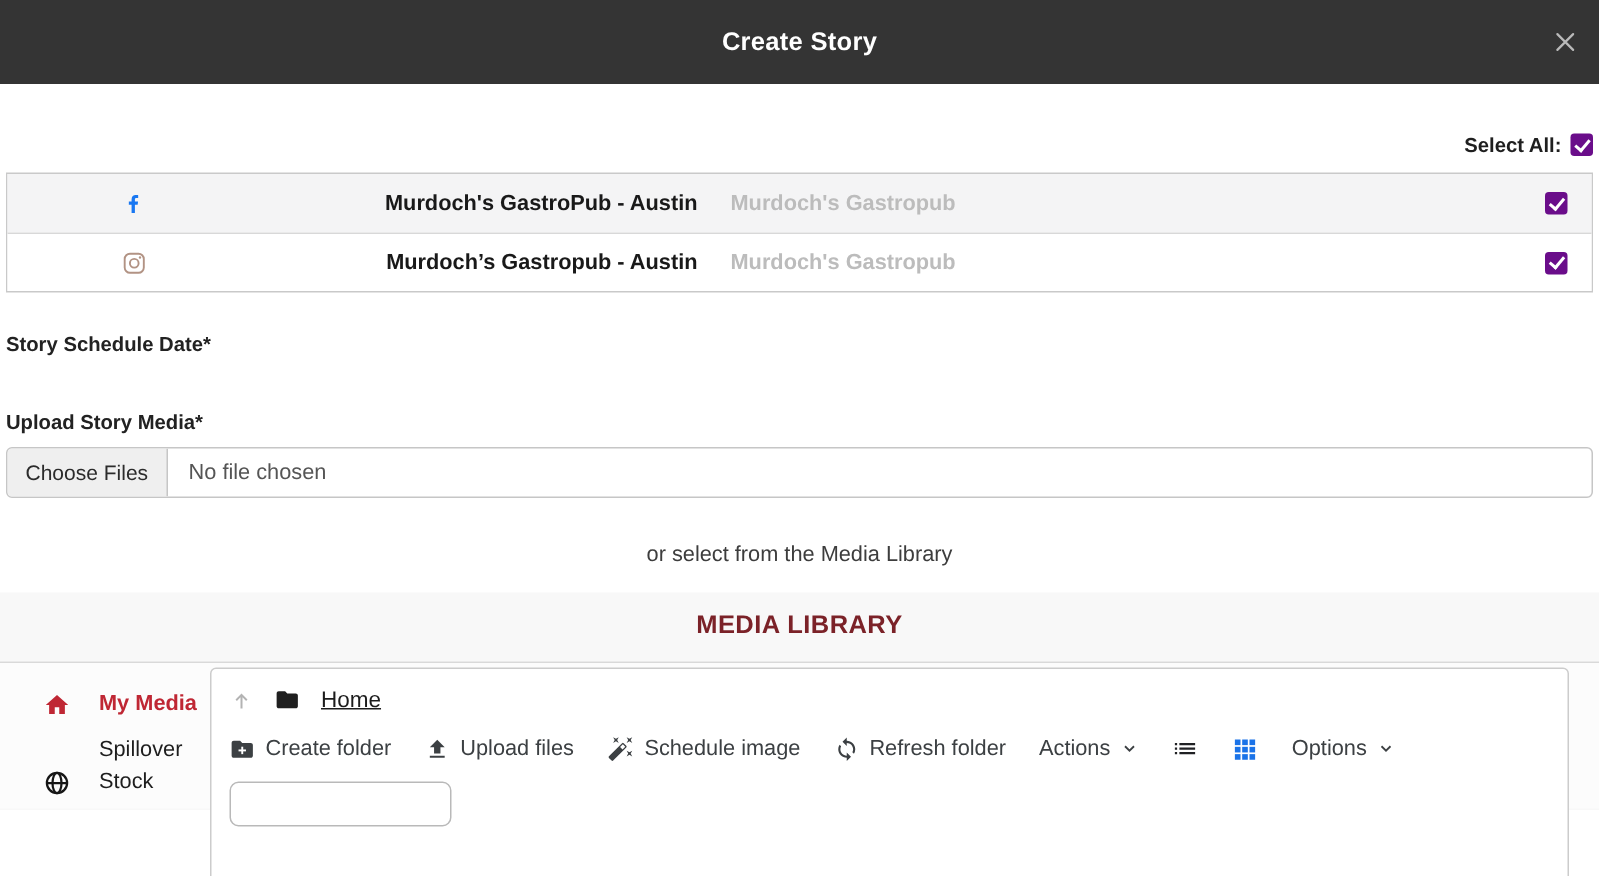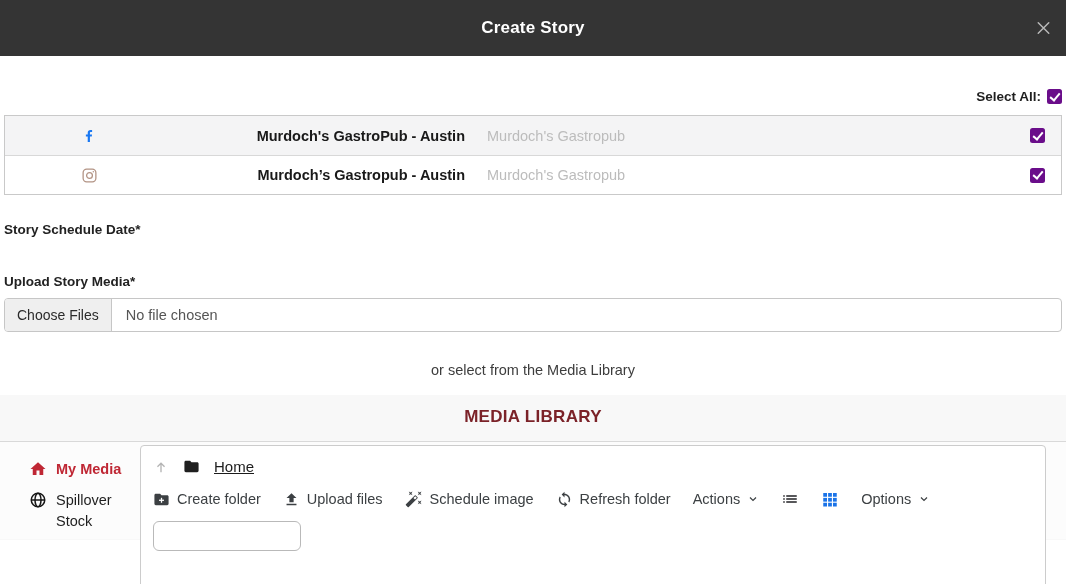--- a/index.html
+++ b/index.html
@@ -20,21 +20,21 @@
   .checkbox::after { content:""; position:absolute; left:4.5px; top:1.5px; width:4px; height:8px;
     border:2px solid #fff; border-top:0; border-left:0; transform:rotate(40deg); }
 
   
   .accounts { margin-top:11px; border:1px solid #c9c9c9; }
   .account-row { display:flex; align-items:center; height:39px; background:#fff; }
   .account-row.alt { background:#f4f4f5; }
   .account-row + .account-row { border-top:1px solid #d8d8d8; }
   .cell-icon { width:168px; display:flex; justify-content:center; }
   .cell-name { width:292px; text-align:right; font-weight:700; font-size:14.5px; color:#191919; white-space:nowrap; }
-  .cell-page { margin-left:22px; font-size:14.5px; color:#bcbcbc; white-space:nowrap; }
+  .cell-page { margin-left:22px; font-size:14.5px; color:#bcbcbc; white-space:nowrap;font-weight:bold; }
   .cell-check { margin-left:auto; margin-right:16px; }
 
   
   .field-label { margin-top:27px; font-size:13.5px; font-weight:700; color:#222; }
   .field-label.upload { margin-top:37px; }
   .date-group { margin-top:9px; display:flex; border:1px solid #c6c6c6; border-radius:4px; height:35px; overflow:hidden; background:#fff; }
   .date-input { flex:1; border:0; outline:0; padding:0 12px; font-size:15px; color:#333; font-family:inherit; background:transparent; }
   .date-addon { width:46px; border-left:1px solid #c6c6c6; display:flex; align-items:center; justify-content:center; cursor:pointer; background:#fff; }
 
   .file-input { margin-top:9px; display:flex; align-items:center; border:1px solid #c6c6c6; border-radius:4px; height:34px; background:#fff; overflow:hidden; }
@@ -43,21 +43,21 @@
   .file-status { padding-left:14px; font-size:14.5px; color:#555; }
 
   .or-text { margin-top:30px; text-align:center; font-size:14.5px; color:#3d3d3d; }
 
   
   .media-section { margin-top:17px; background:#f8f8f8; padding-top:12px; height:145px; }
   .media-heading { text-align:center; font-weight:700; font-size:17px; color:#7b2228; letter-spacing:.3px; }
   .media-body { margin-top:14px; border-top:1px solid #d9d9d9; display:flex; background:#fcfcfc; height:98px; }
 
   .sidebar { width:140px; padding:17px 8px 0 29px; flex:0 0 auto; }
-  .sidebar-item { display:flex; align-items:flex-start; gap:9px; margin-bottom:11px; cursor:pointer;
+  .sidebar-item { display:flex; align-items:flex-end; gap:19px; margin-bottom:11px; cursor:pointer;
     font-size:14.5px; color:#1e1e1e; line-height:1.4; }
   .sidebar-item .ico { line-height:0; margin-top:1px; }
   .sidebar-item.active { color:#bf2734; font-weight:700; }
 
   .panel { flex:1; margin-right:20px; margin-top:3px; background:#fff; border:1px solid #ccc; border-radius:4px;
     padding:12px 12px 0; height:150px; }
   .breadcrumb { display:flex; align-items:center; gap:14px; }
   .crumb-home { font-size:15px; color:#1c1c1c; text-decoration:underline; cursor:pointer; }
   .icon-btn { line-height:0; cursor:pointer; }
 

